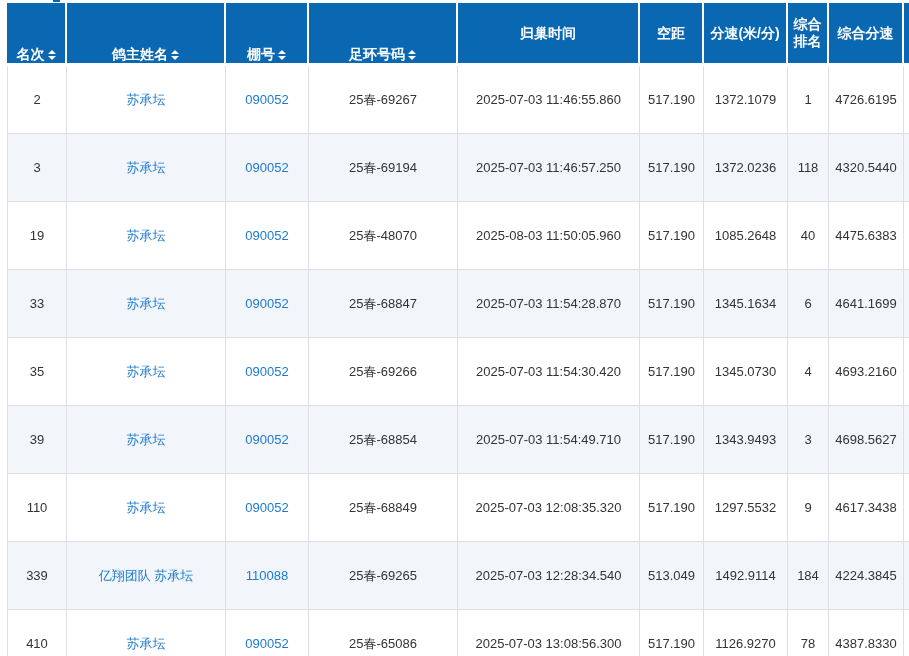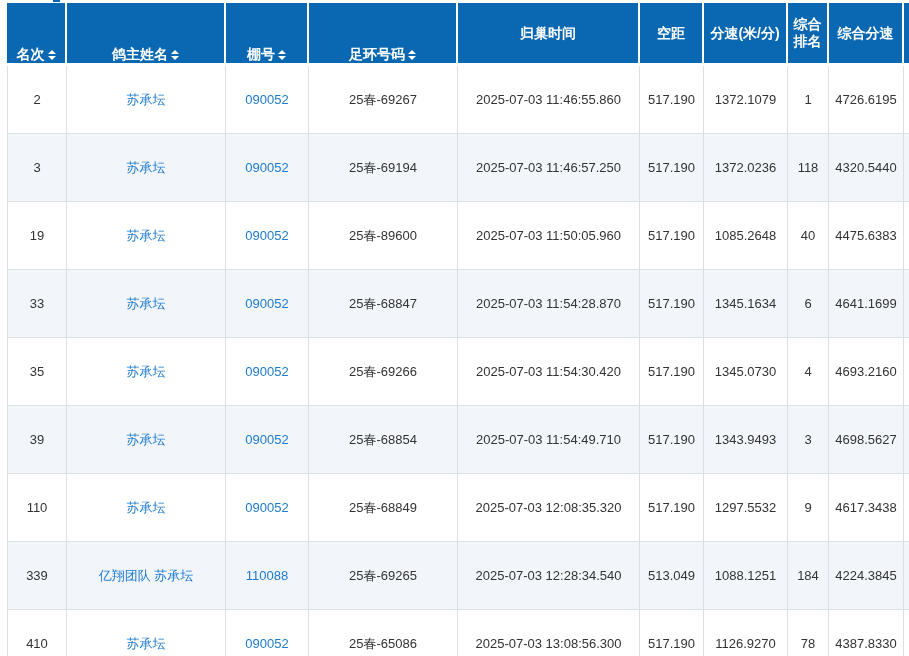--- a/index.html
+++ b/index.html
@@ -125,22 +125,22 @@
     <td>517.190</td>
     <td>1372.0236</td>
     <td>118</td>
     <td>4320.5440</td>
     <td class="filler"></td>
   </tr>
         <tr>
     <td>19</td>
     <td><a class="cell-link">苏承坛</a></td>
     <td><a class="cell-link">090052</a></td>
-    <td>25春-89600</td>
-    <td>2025-07-03 11:50:05.960</td>
+    <td>25春-48070</td>
+    <td>2025-08-03 11:50:05.960</td>
     <td>517.190</td>
     <td>1085.2648</td>
     <td>40</td>
     <td>4475.6383</td>
     <td class="filler"></td>
   </tr>
         <tr class="alt">
     <td>33</td>
     <td><a class="cell-link">苏承坛</a></td>
     <td><a class="cell-link">090052</a></td>
@@ -188,21 +188,21 @@
     <td>4617.3438</td>
     <td class="filler"></td>
   </tr>
         <tr class="alt">
     <td>339</td>
     <td><a class="cell-link">亿翔团队 苏承坛</a></td>
     <td><a class="cell-link">110088</a></td>
     <td>25春-69265</td>
     <td>2025-07-03 12:28:34.540</td>
     <td>513.049</td>
-    <td>1088.1251</td>
+    <td>1492.9114</td>
     <td>184</td>
     <td>4224.3845</td>
     <td class="filler"></td>
   </tr>
         <tr>
     <td>410</td>
     <td><a class="cell-link">苏承坛</a></td>
     <td><a class="cell-link">090052</a></td>
     <td>25春-65086</td>
     <td>2025-07-03 13:08:56.300</td>

